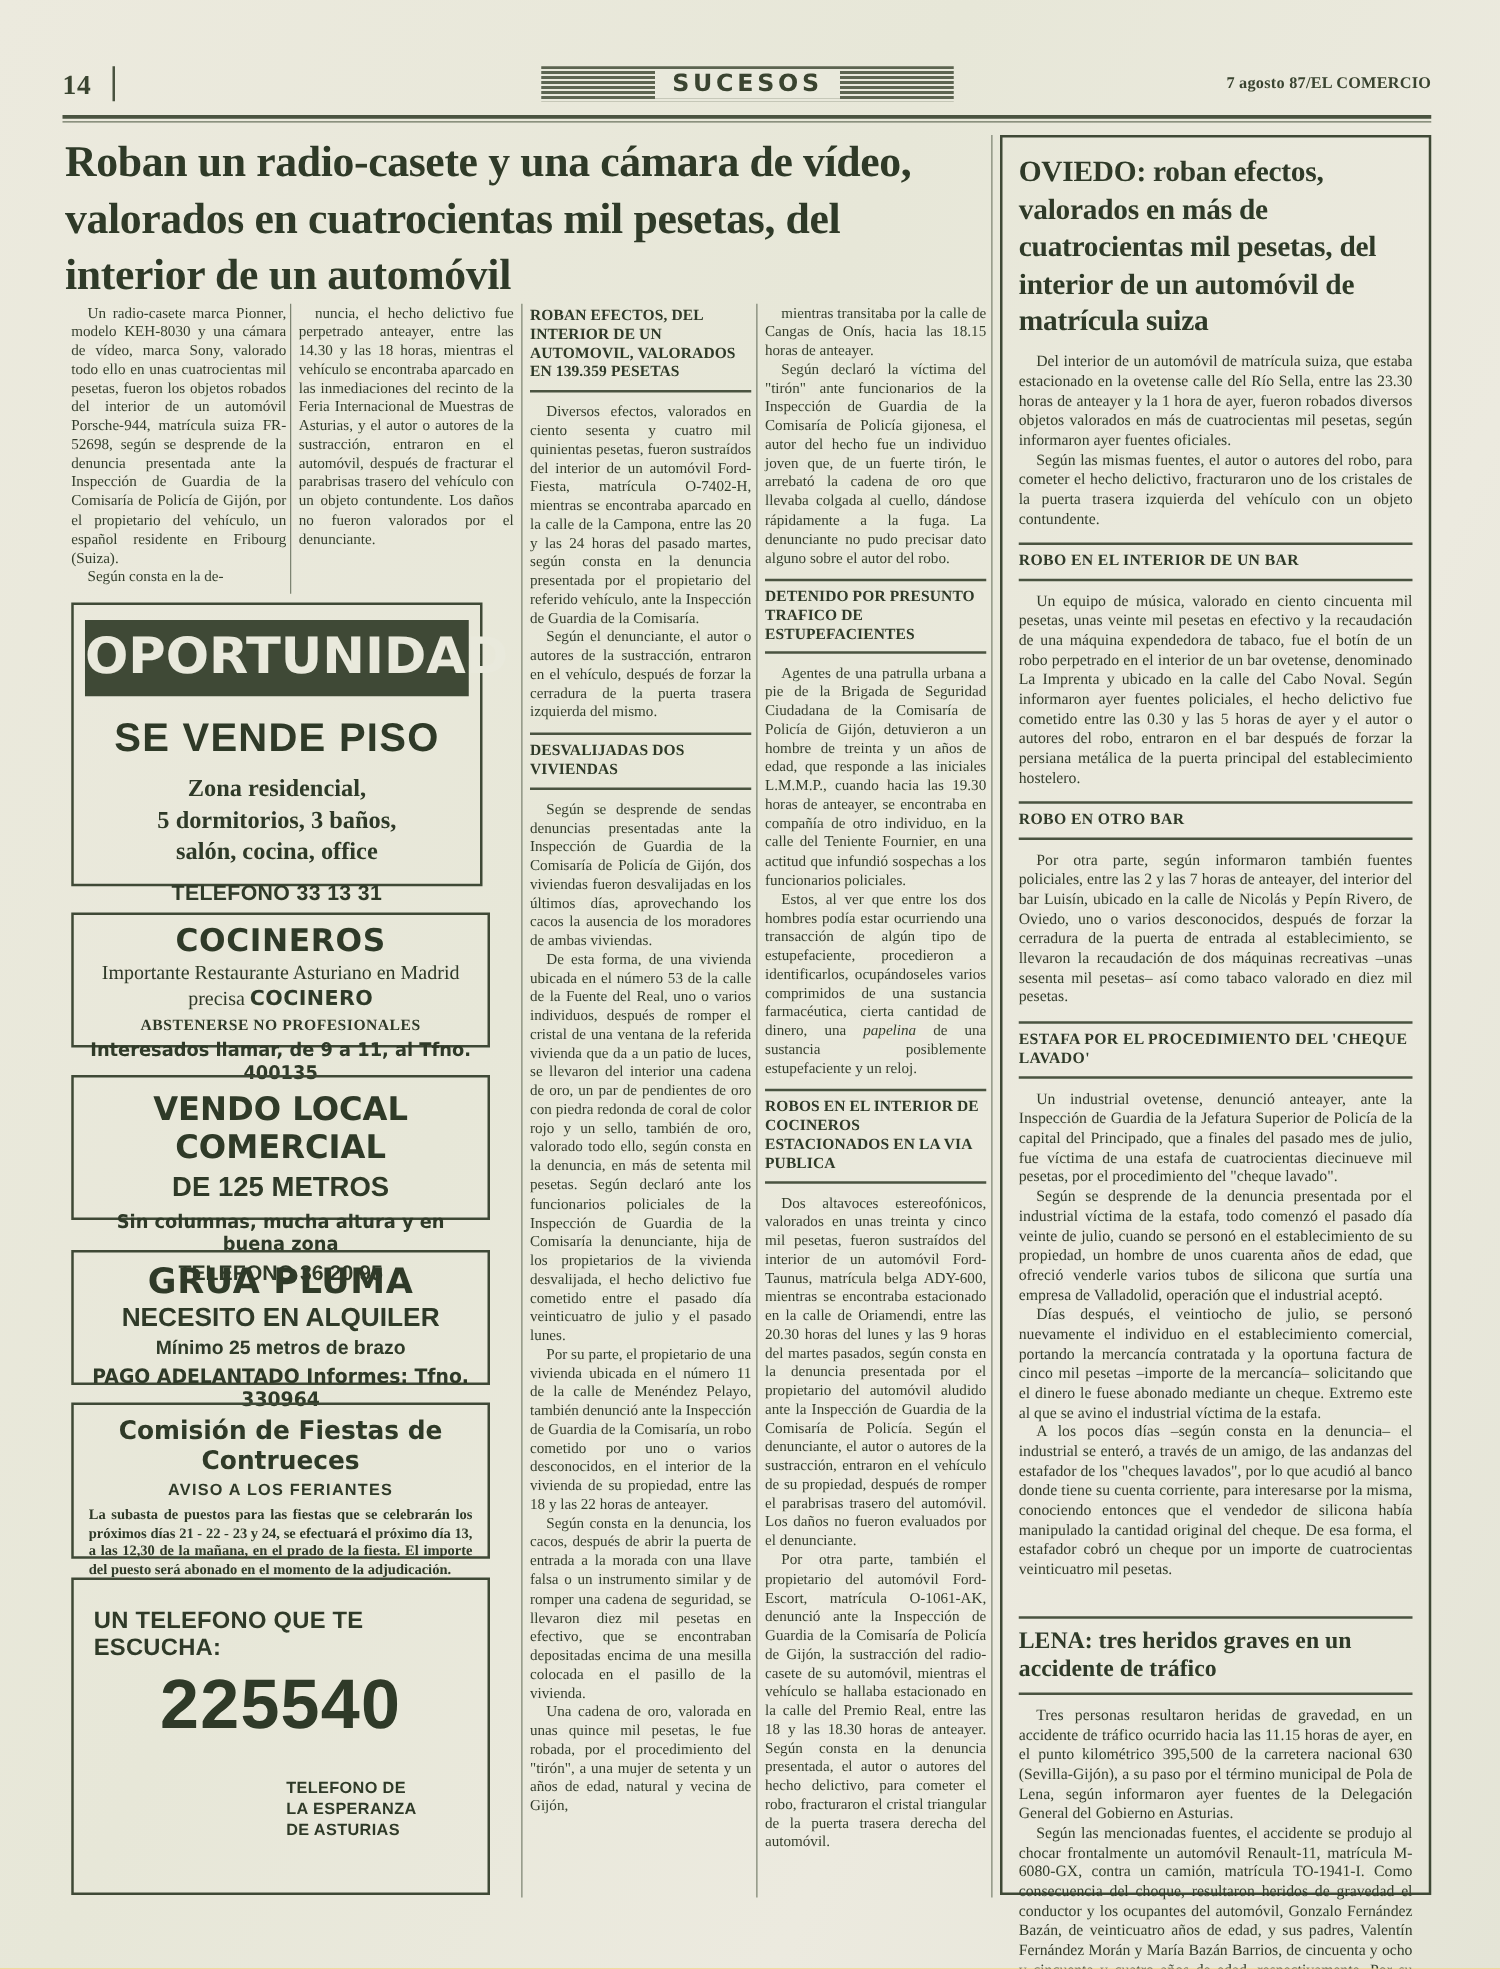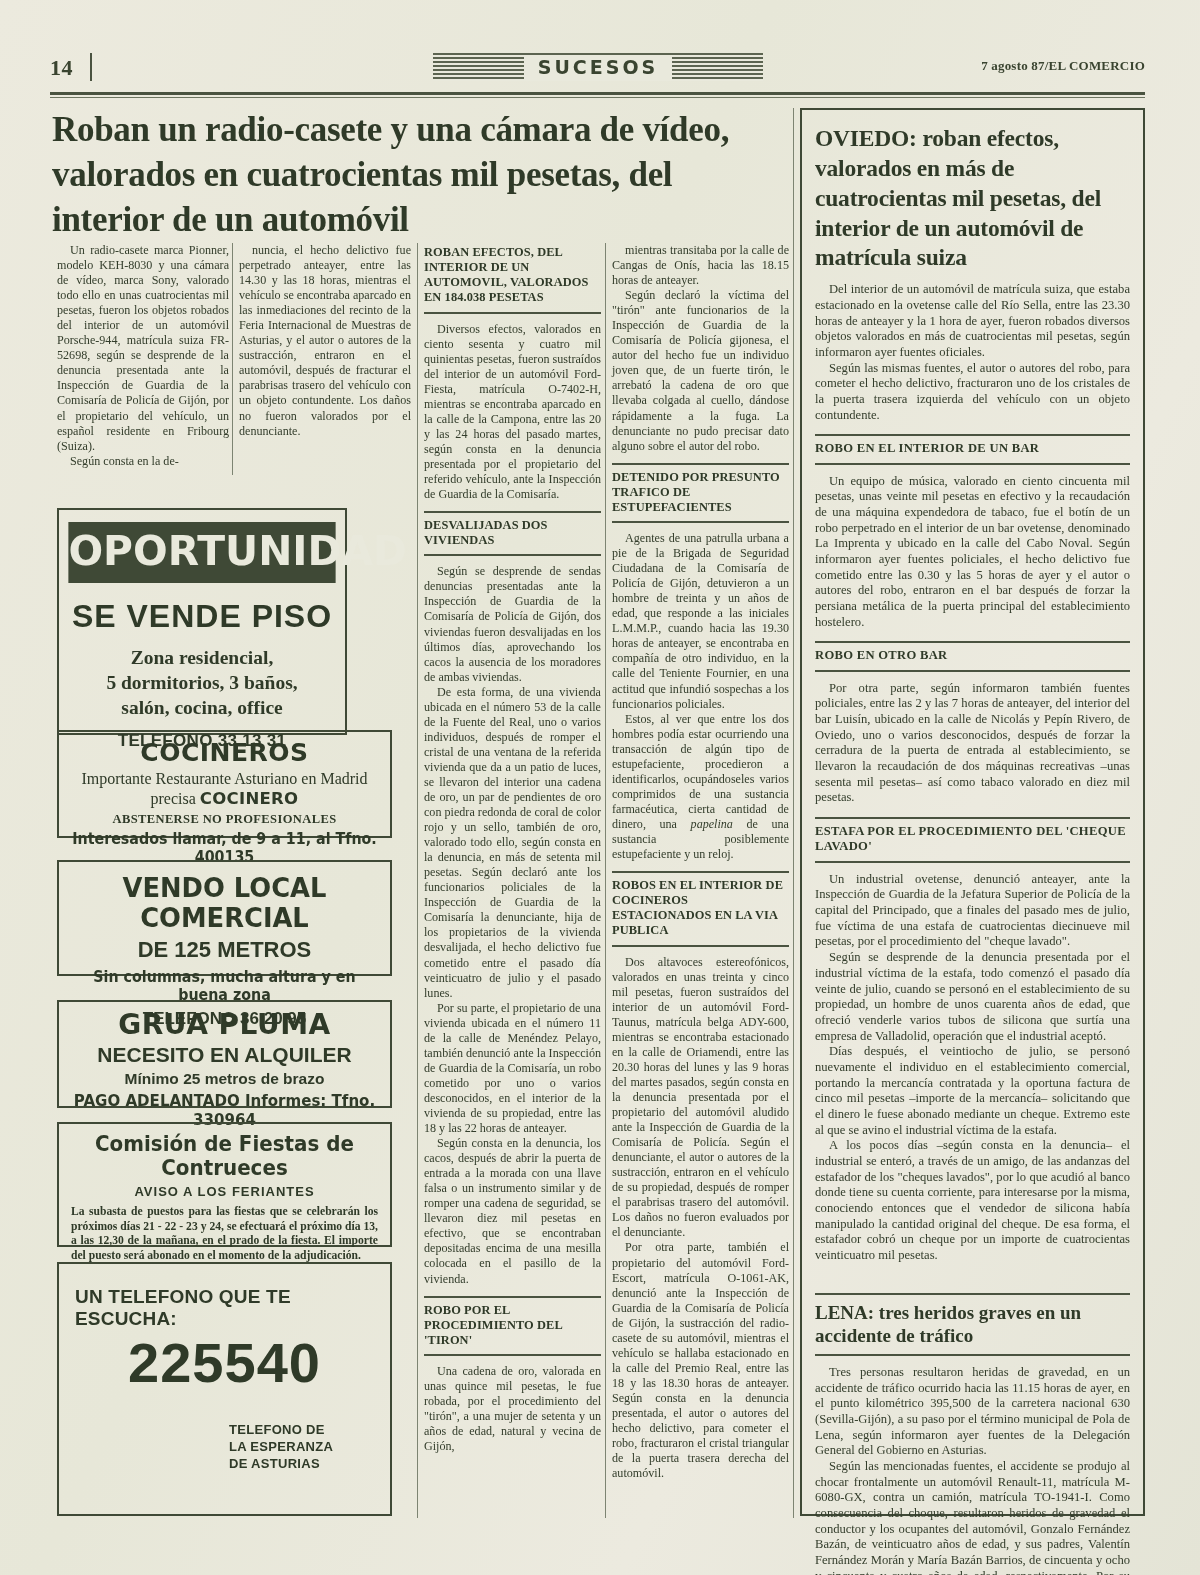--- a/index.html
+++ b/index.html
@@ -169,21 +169,21 @@
   .ad {
     position: absolute;
     left: 57px;
     border: 2px solid #3f4936;
     background: transparent;
     box-sizing: border-box;
     text-align: center;
     font-family: "DejaVu Sans", sans-serif;
     color: #2f3a28;
   }
-  #ad-piso { top: 508px; width: 290px; height: 227px; }
+  #ad-piso { top: 482px; width: 329px; height: 227px; }
   #ad-cocineros { top: 730px; width: 335px; height: 108px; }
   #ad-local { top: 860px; width: 335px; height: 116px; }
   #ad-grua { top: 1000px; width: 335px; height: 108px; }
   #ad-comision { top: 1122px; width: 335px; height: 125px; }
   #ad-telefono { top: 1262px; width: 335px; height: 254px; }
 
   .ad-banner {
     background: #3f4936;
     color: #e9e9dc;
     font-family: "DejaVu Sans", sans-serif;
@@ -433,28 +433,28 @@
   <div class="col" id="col1">
     <p>Un radio-casete marca Pionner, modelo KEH-8030 y una cámara de vídeo, marca Sony, valorado todo ello en unas cuatrocientas mil pesetas, fueron los objetos robados del interior de un automóvil Porsche-944, matrícula suiza FR-52698, según se desprende de la denuncia presentada ante la Inspección de Guardia de la Comisaría de Policía de Gijón, por el propietario del vehículo, un español residente en Fribourg (Suiza).</p>
     <p>Según consta en la de-</p>
   </div>
 
   <div class="col" id="col2">
     <p>nuncia, el hecho delictivo fue perpetrado anteayer, entre las 14.30 y las 18 horas, mientras el vehículo se encontraba aparcado en las inmediaciones del recinto de la Feria Internacional de Muestras de Asturias, y el autor o autores de la sustracción, entraron en el automóvil, después de fracturar el parabrisas trasero del vehículo con un objeto contundente. Los daños no fueron valorados por el denunciante.</p>
   </div>
 
   <div class="col" id="col3">
-    <div class="subhead" style="margin-top:0;border-top:none;padding-top:0;">ROBAN EFECTOS, DEL INTERIOR DE UN AUTOMOVIL, VALORADOS EN 184.038 PESETAS</div>
+    <div class="subhead" style="margin-top:0;border-top:none;padding-top:0;">ROBAN EFECTOS, DEL INTERIOR DE UN AUTOMOVIL, VALORADOS EN 139.359 PESETAS</div>
     <p>Diversos efectos, valorados en ciento sesenta y cuatro mil quinientas pesetas, fueron sustraídos del interior de un automóvil Ford-Fiesta, matrícula O-7402-H, mientras se encontraba aparcado en la calle de la Campona, entre las 20 y las 24 horas del pasado martes, según consta en la denuncia presentada por el propietario del referido vehículo, ante la Inspección de Guardia de la Comisaría.</p>
+    <p>Según el denunciante, el autor o autores de la sustracción, entraron en el vehículo, después de forzar la cerradura de la puerta trasera izquierda del mismo.</p>
     <div class="subhead">DESVALIJADAS DOS VIVIENDAS</div>
     <p>Según se desprende de sendas denuncias presentadas ante la Inspección de Guardia de la Comisaría de Policía de Gijón, dos viviendas fueron desvalijadas en los últimos días, aprovechando los cacos la ausencia de los moradores de ambas viviendas.</p>
     <p>De esta forma, de una vivienda ubicada en el número 53 de la calle de la Fuente del Real, uno o varios individuos, después de romper el cristal de una ventana de la referida vivienda que da a un patio de luces, se llevaron del interior una cadena de oro, un par de pendientes de oro con piedra redonda de coral de color rojo y un sello, también de oro, valorado todo ello, según consta en la denuncia, en más de setenta mil pesetas. Según declaró ante los funcionarios policiales de la Inspección de Guardia de la Comisaría la denunciante, hija de los propietarios de la vivienda desvalijada, el hecho delictivo fue cometido entre el pasado día veinticuatro de julio y el pasado lunes.</p>
     <p>Por su parte, el propietario de una vivienda ubicada en el número 11 de la calle de Menéndez Pelayo, también denunció ante la Inspección de Guardia de la Comisaría, un robo cometido por uno o varios desconocidos, en el interior de la vivienda de su propiedad, entre las 18 y las 22 horas de anteayer.</p>
     <p>Según consta en la denuncia, los cacos, después de abrir la puerta de entrada a la morada con una llave falsa o un instrumento similar y de romper una cadena de seguridad, se llevaron diez mil pesetas en efectivo, que se encontraban depositadas encima de una mesilla colocada en el pasillo de la vivienda.</p>
-    <div class="subhead">ROBO POR EL PROCEDIMIENTO DEL 'TIRON'</div>
     <p>Una cadena de oro, valorada en unas quince mil pesetas, le fue robada, por el procedimiento del "tirón", a una mujer de setenta y un años de edad, natural y vecina de Gijón,</p>
   </div>
 
   <div class="col" id="col4">
     <p>mientras transitaba por la calle de Cangas de Onís, hacia las 18.15 horas de anteayer.</p>
     <p>Según declaró la víctima del "tirón" ante funcionarios de la Inspección de Guardia de la Comisaría de Policía gijonesa, el autor del hecho fue un individuo joven que, de un fuerte tirón, le arrebató la cadena de oro que llevaba colgada al cuello, dándose rápidamente a la fuga. La denunciante no pudo precisar dato alguno sobre el autor del robo.</p>
     <div class="subhead">DETENIDO POR PRESUNTO TRAFICO DE ESTUPEFACIENTES</div>
     <p>Agentes de una patrulla urbana a pie de la Brigada de Seguridad Ciudadana de la Comisaría de Policía de Gijón, detuvieron a un hombre de treinta y un años de edad, que responde a las iniciales L.M.M.P., cuando hacia las 19.30 horas de anteayer, se encontraba en compañía de otro individuo, en la calle del Teniente Fournier, en una actitud que infundió sospechas a los funcionarios policiales.</p>
     <p><span>Estos, al ver que entre los dos hombres podía estar ocurriendo una transacción de algún tipo de estupefaciente, procedieron a identificarlos, ocupándoseles varios comprimidos de una sustancia farmacéutica, cierta cantidad de dinero, una </span><em class="it">papelina</em><span> de una sustancia posiblemente estupefaciente y un reloj.</span></p>
     <div class="subhead">ROBOS EN EL INTERIOR DE COCINEROS ESTACIONADOS EN LA VIA PUBLICA</div>

